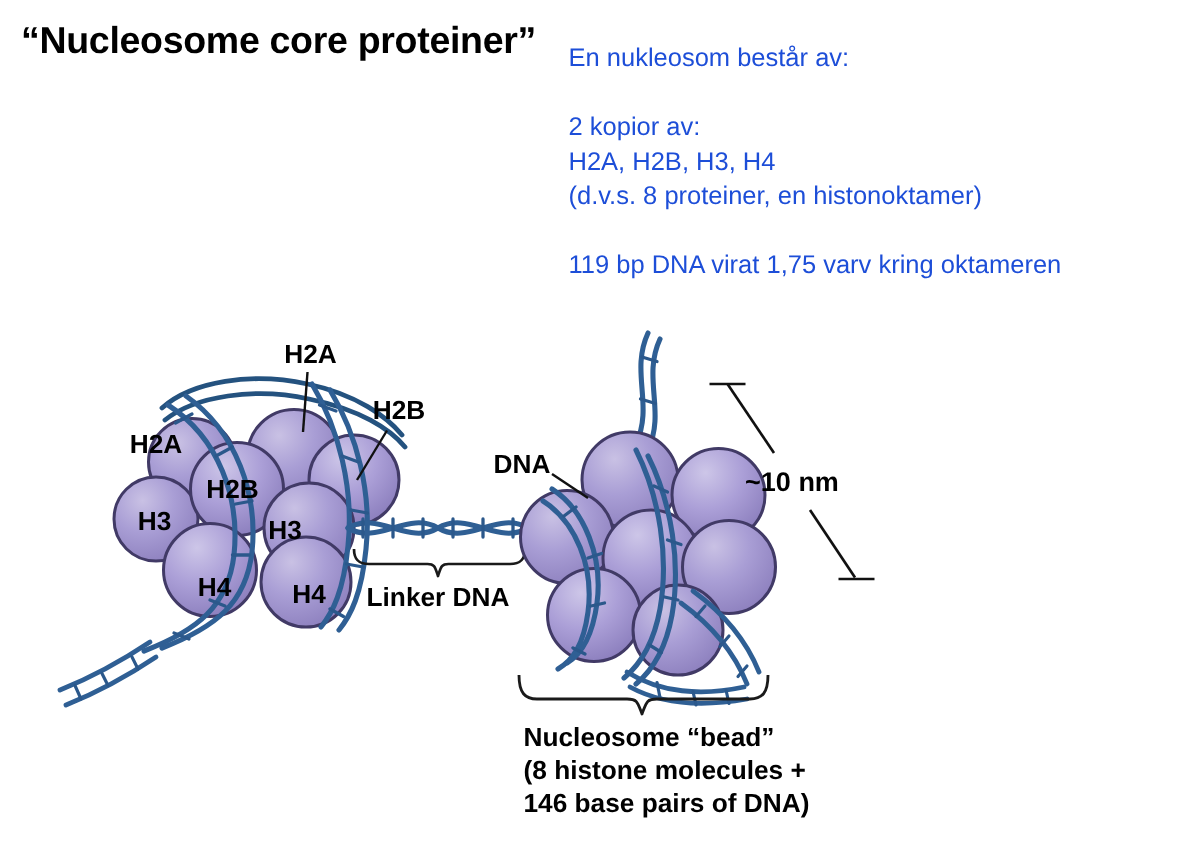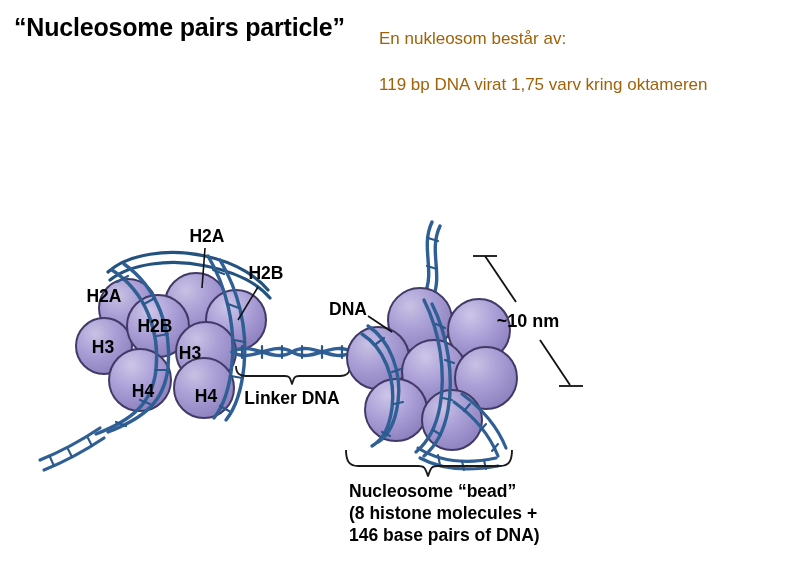--- a/index.html
+++ b/index.html
@@ -30,21 +30,21 @@
     letter-spacing: -0.2px;
     white-space: nowrap;
   }
 
   
   #text-block {
     position: absolute;
     left: 379px;
     top: 27px;
     width: 400px;
-    color: #a16207;
+    color: #1d4ed8;
     font-size: 17px;
     line-height: 23px;
   }
   #text-block .para {
     margin: 0 0 23px 0;
   }
   #text-block .para:last-child {
     margin-bottom: 0;
   }
   #text-block .line {
@@ -68,25 +68,30 @@
     font-family: "Liberation Sans", sans-serif;
     font-weight: bold;
     fill: #000000;
   }
 </style>
 </head>
 <body>
 
 <div id="slide">
 
-  <div id="title">“Nucleosome pairs particle”</div>
+  <div id="title">“Nucleosome core proteiner”</div>
 
   <div id="text-block">
     <div class="para">
       <span class="line">En nukleosom består av:</span>
+    </div>
+    <div class="para">
+      <span class="line">2 kopior av:</span>
+      <span class="line">H2A, H2B, H3, H4</span>
+      <span class="line">(d.v.s. 8 proteiner, en histonoktamer)</span>
     </div>
     <div class="para">
       <span class="line">119 bp DNA virat 1,75 varv kring oktameren</span>
     </div>
   </div>
 
   <div id="figure">
     <svg width="660" height="350" viewBox="0 0 660 350" xmlns="http://www.w3.org/2000/svg">
       <defs>
         <radialGradient id="beadGrad" cx="34%" cy="28%" r="78%">

